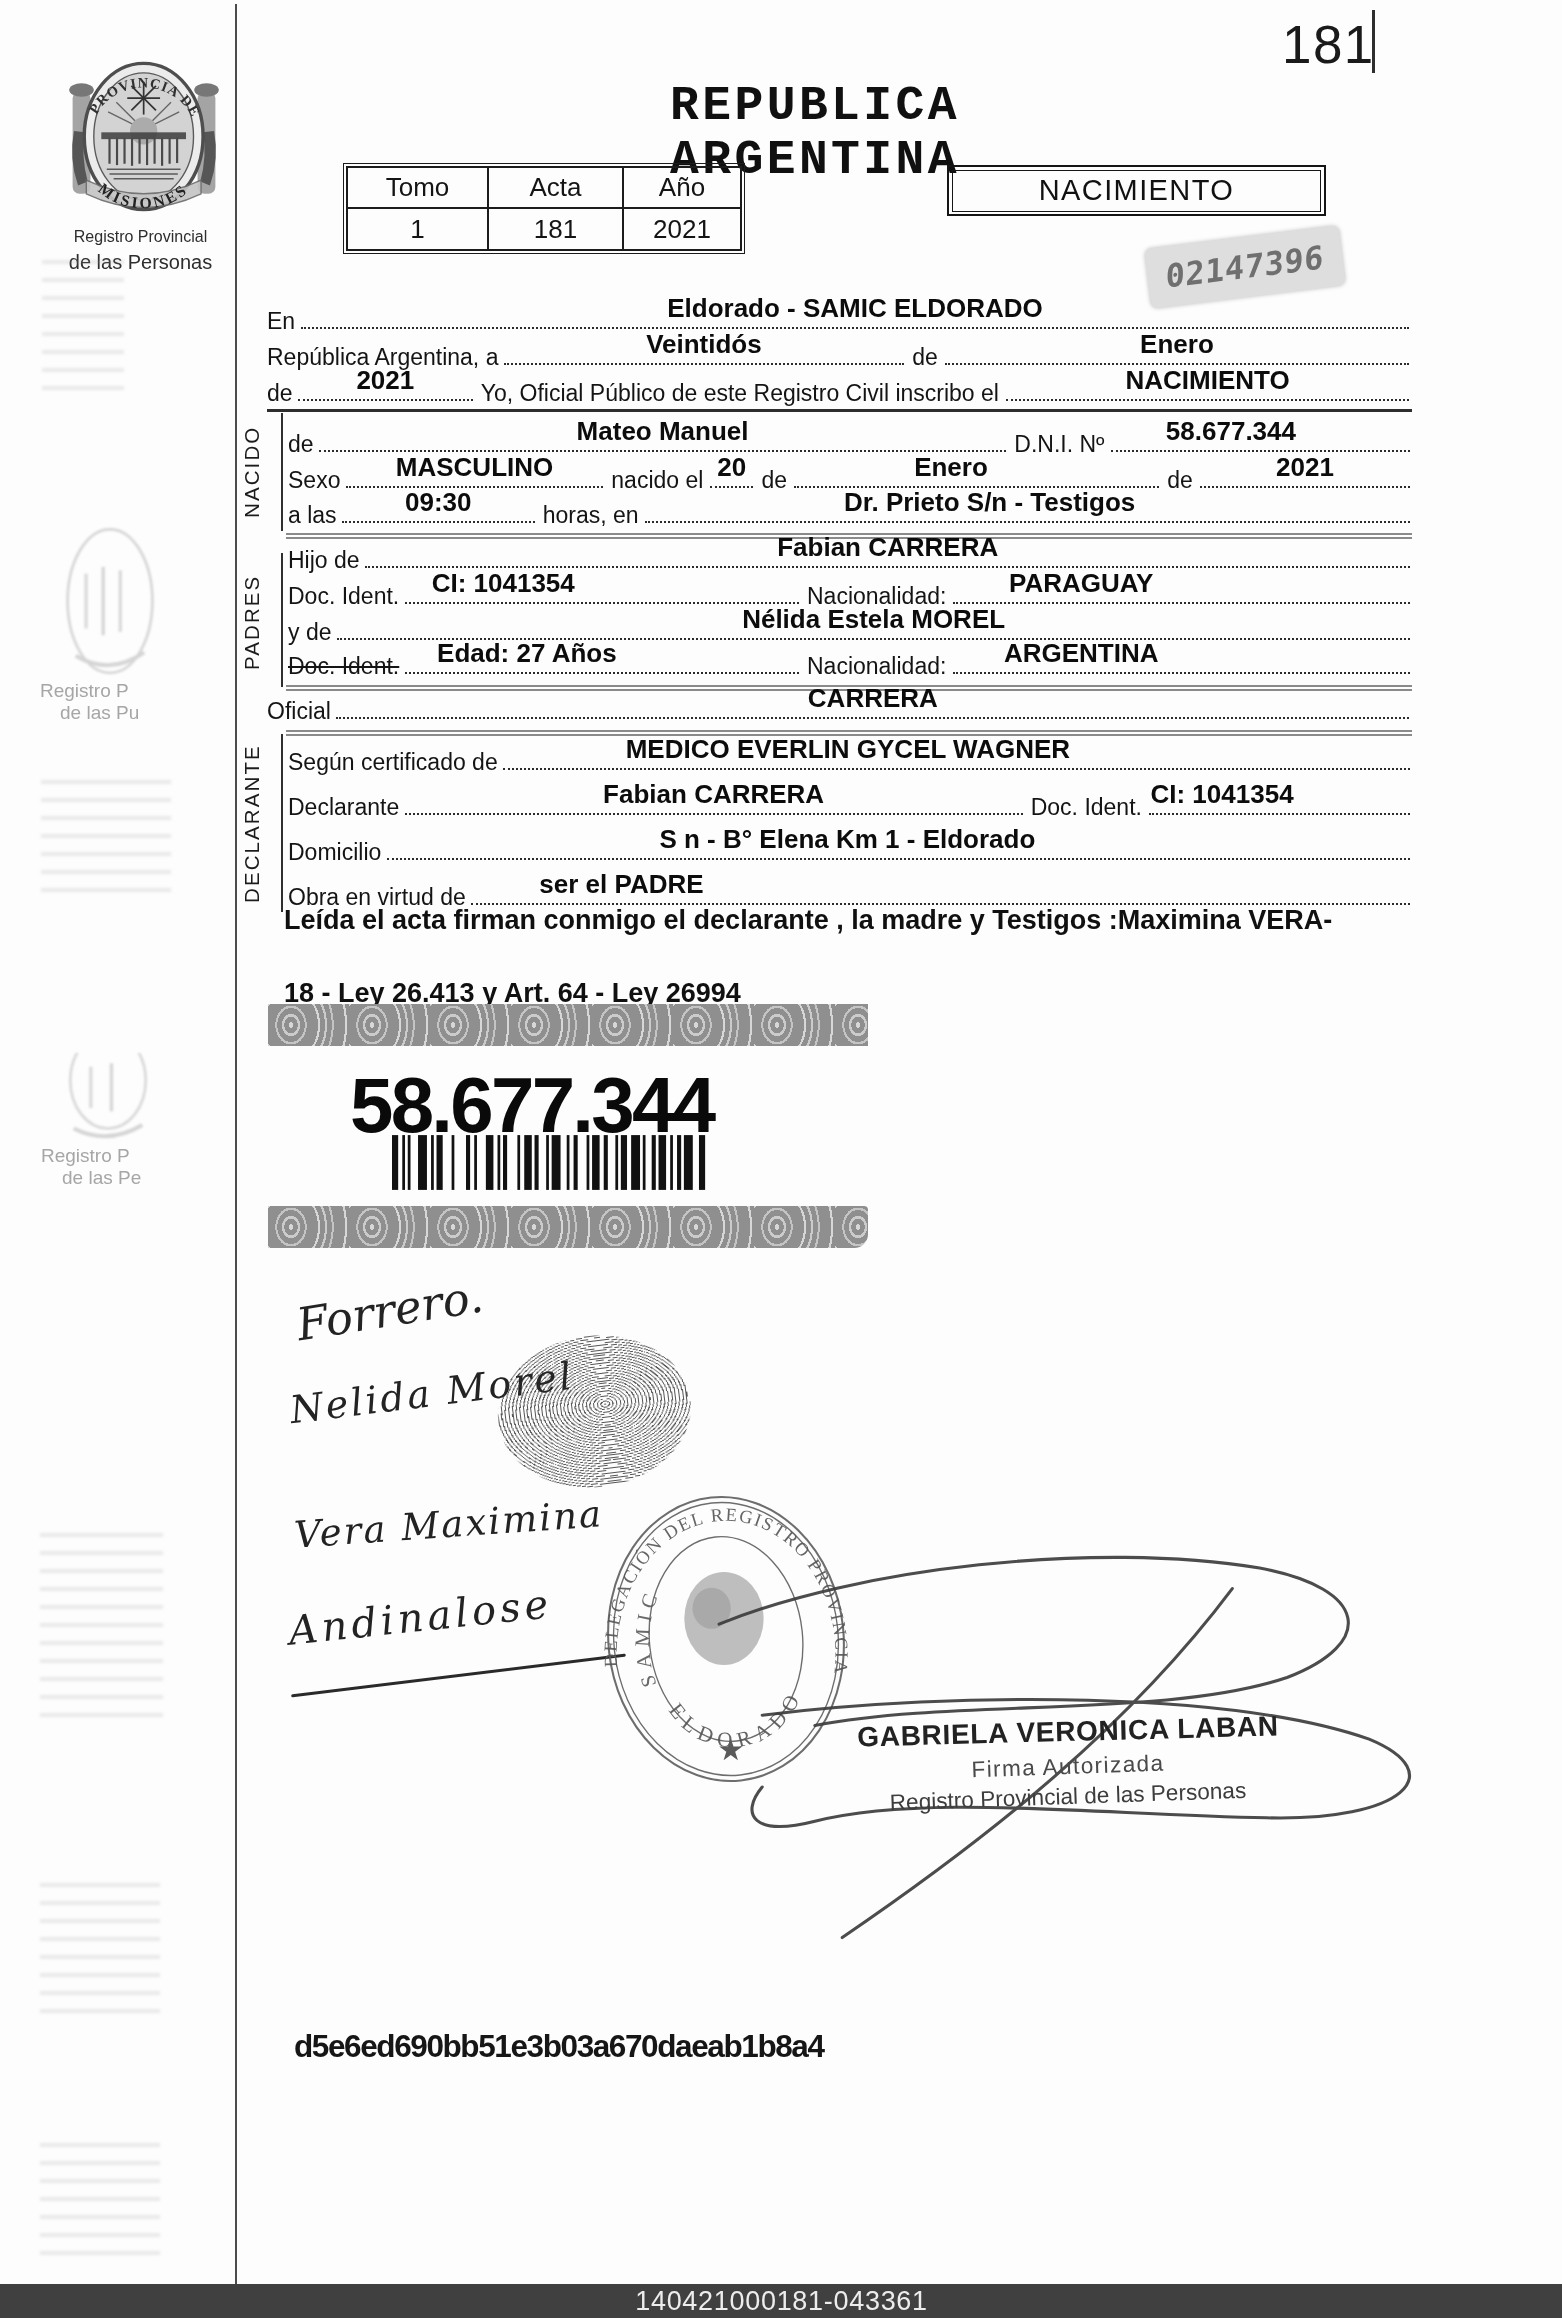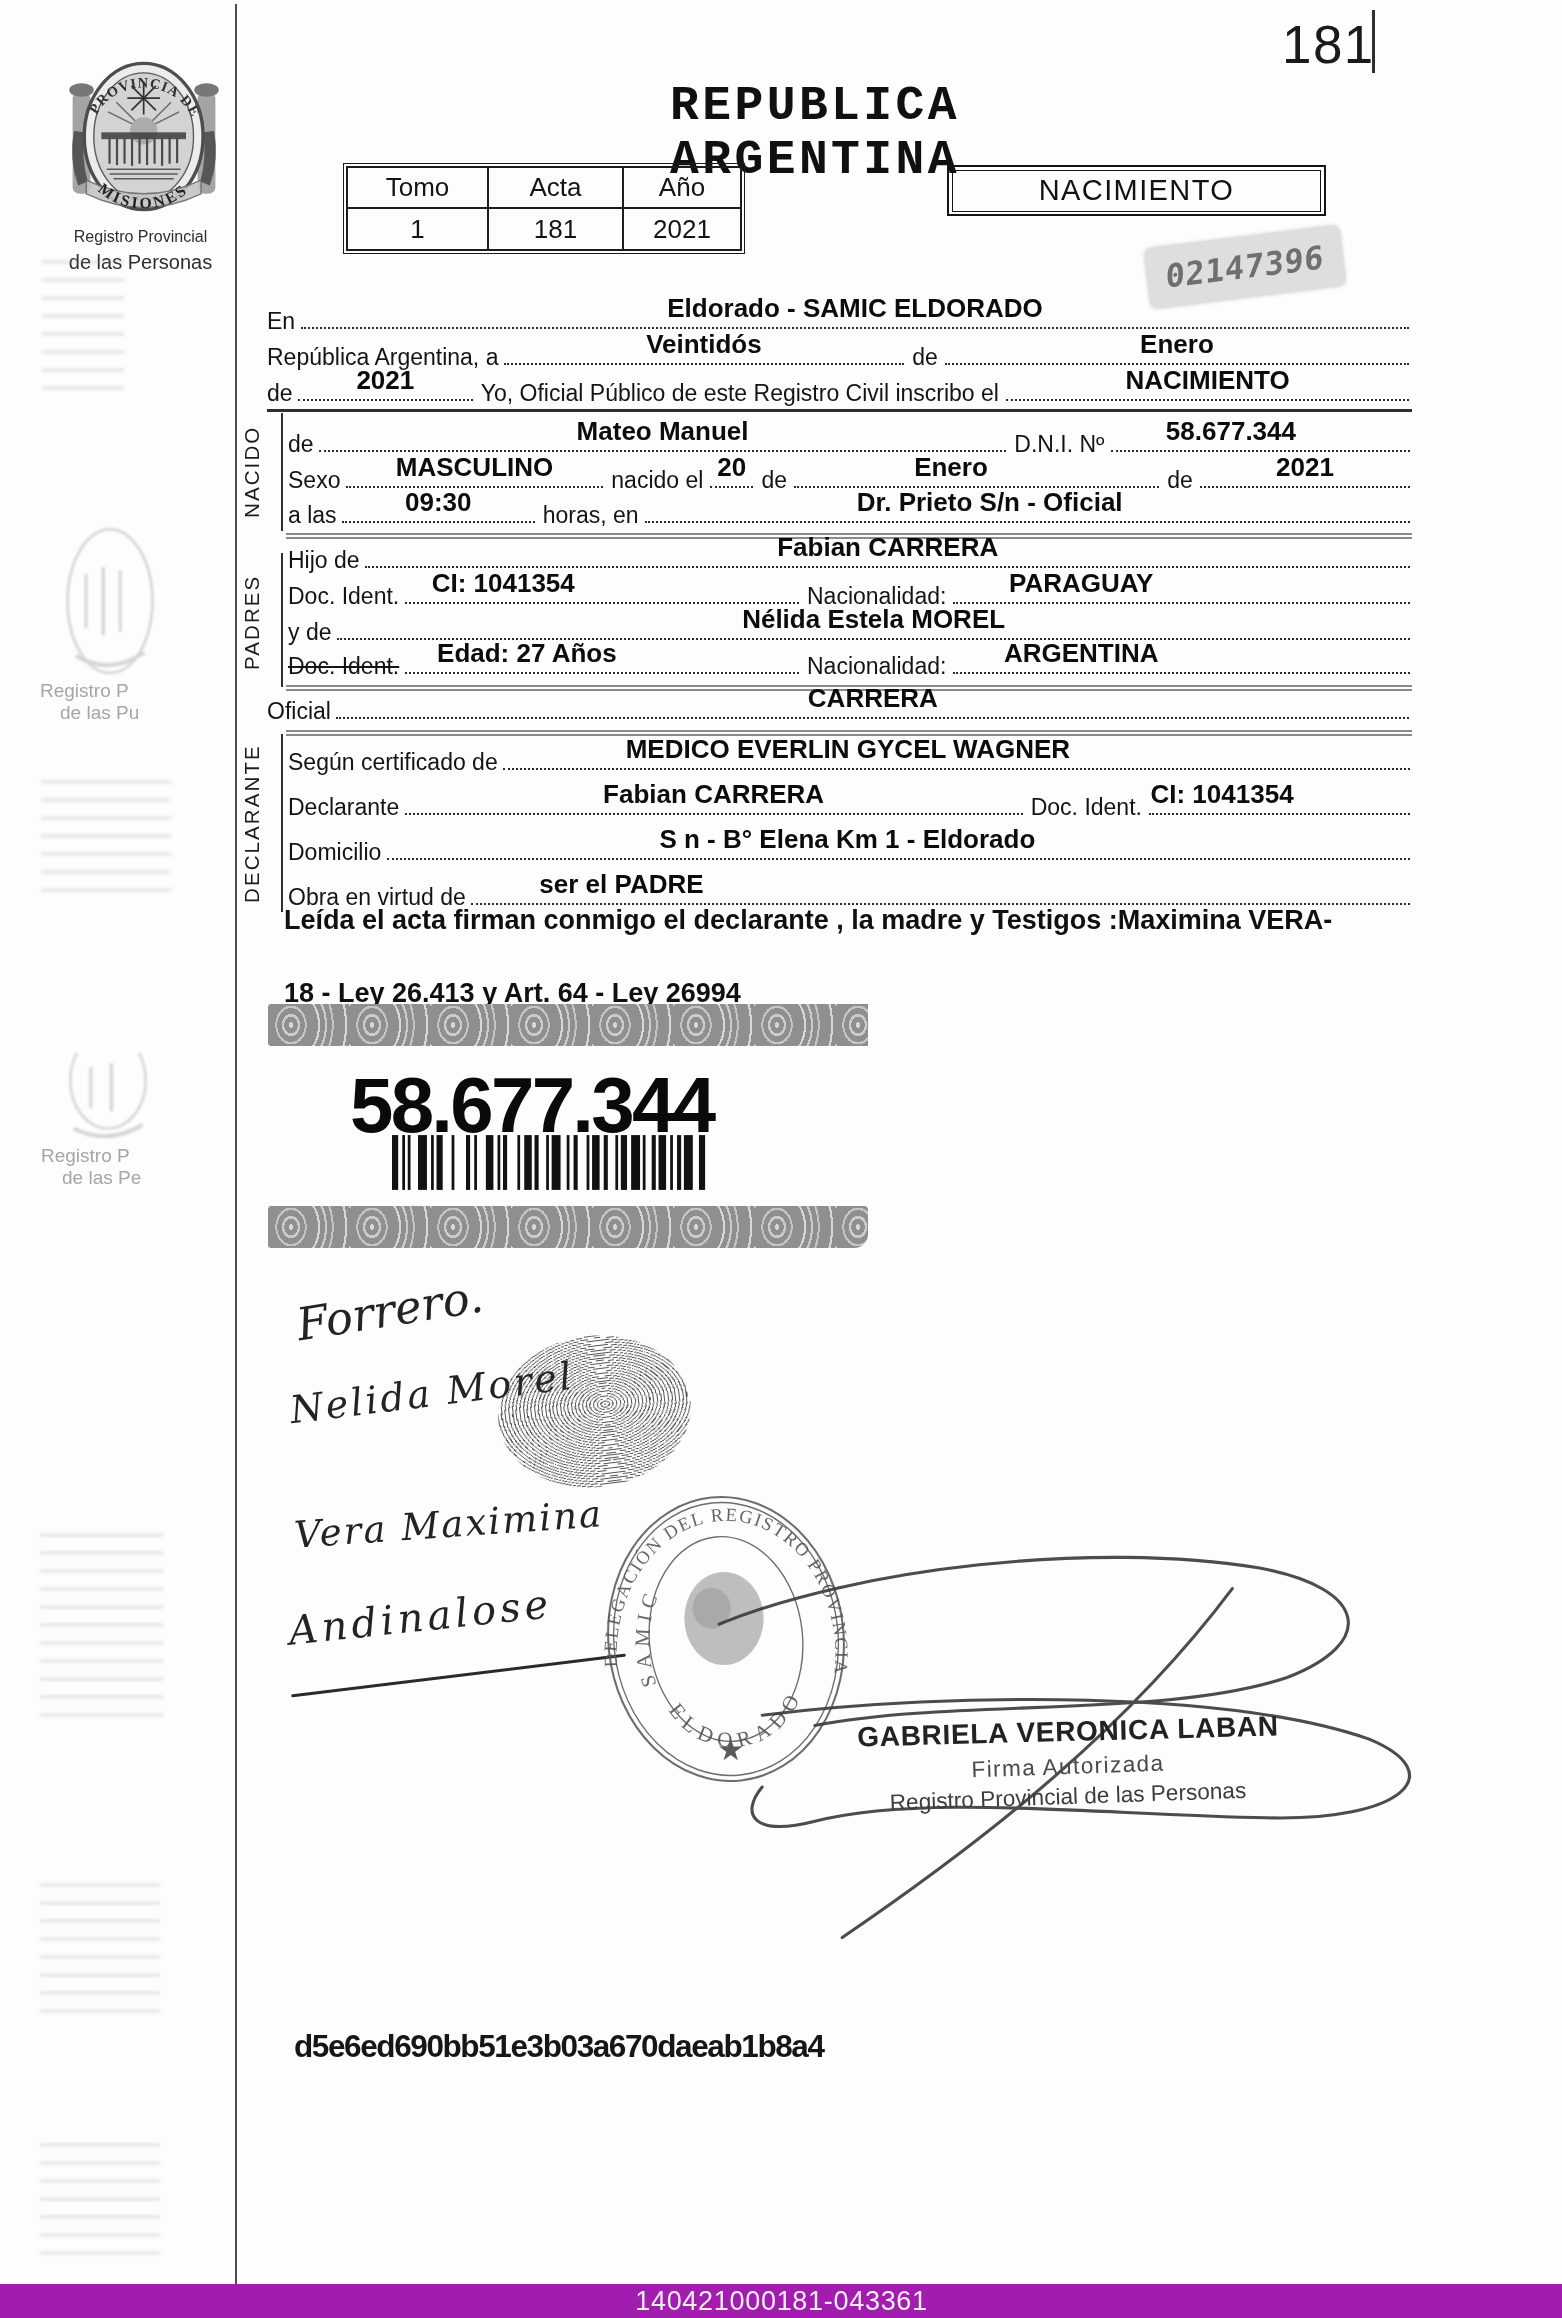--- a/index.html
+++ b/index.html
@@ -70,21 +70,21 @@
      opacity:.82;filter:blur(0.3px);}
   
   #auth-name{left:856px;top:1716px;width:424px;text-align:center;font-size:28px;font-weight:700;color:#222;
              transform:rotate(-1.5deg);letter-spacing:0.7px;}
   #auth-role{left:856px;top:1754px;width:424px;text-align:center;font-size:22.6px;color:#4a4a4a;
              transform:rotate(-2deg);letter-spacing:1.4px;}
   #auth-org{left:856px;top:1784px;width:424px;text-align:center;font-size:22.6px;color:#3d3d3d;
              transform:rotate(-2deg);}
   
   #hash-code{left:294px;top:2028px;font-size:31.5px;font-weight:700;letter-spacing:-1.4px;color:#161616;}
-  #footer-band{left:0;top:2284px;width:1563px;height:34px;background:#a21caf;display:flex;align-items:center;justify-content:center;}
+  #footer-band{left:0;top:2284px;width:1563px;height:34px;background:#404040;display:flex;align-items:center;justify-content:center;}
   #footer-band span{color:#ededed;font-size:27px;letter-spacing:0.7px;}
   
   .ghost-text{position:absolute;color:#a6a6a6;font-size:19px;filter:blur(0.5px);white-space:nowrap;}
   .smudge{position:absolute;background:repeating-linear-gradient(180deg, rgba(150,150,150,.4) 0 4.1px, transparent 4.1px 18px);
           filter:blur(1.4px);opacity:.5;}
   .ghost-shape{position:absolute;opacity:.45;filter:blur(1px);}
   svg text{font-family:"Liberation Serif", serif;}
 </style>
 </head>
 <body>
@@ -232,21 +232,21 @@
         <span class="val">2021</span>
       </span>
   </div>
   <div class="row" style="left:288px;top:490px;width:1125px">
     <span class="lbl">a las</span>
     <span class="dots" style="flex-grow:275">
         <span class="val">09:30</span>
       </span>
     <span class="lbl mid">horas, en</span>
     <span class="dots" style="flex-grow:1093">
-        <span class="val vL45">Dr. Prieto S/n - Oficial</span>
+        <span class="val vL45">Dr. Prieto S/n - Testigos</span>
       </span>
   </div>
   <div class="sep-double" style="left:286px;top:533px;width:1126px"></div>
 
   <div class="side-line" style="left:281px;top:553px;height:134px"></div>
   <div class="side-label" style="left:240px;top:561px;height:123px">PADRES</div>
   <div class="row" style="left:288px;top:535px;width:1125px">
     <span class="lbl">Hijo de</span>
     <span class="dots">
         <span class="val">Fabian CARRERA</span>

